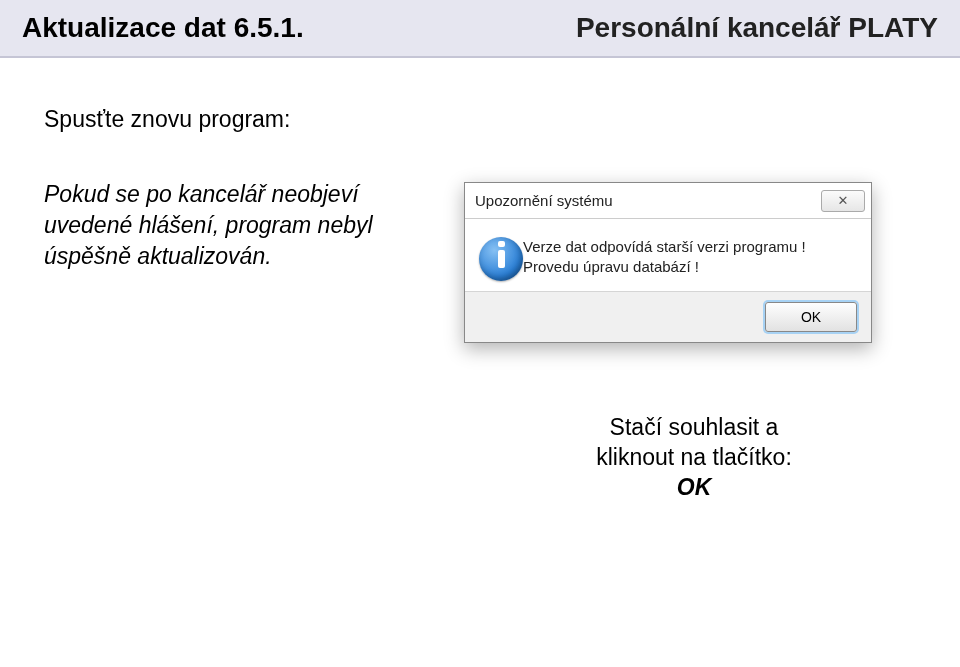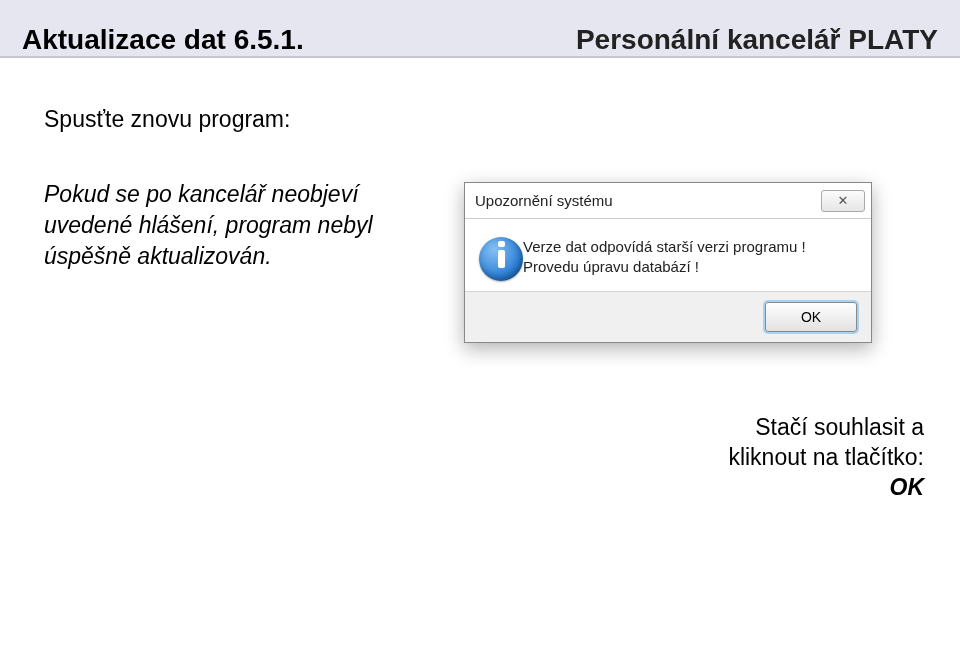--- a/index.html
+++ b/index.html
@@ -9,21 +9,21 @@
     font-family: Arial, Helvetica, sans-serif;
     background: #fff;
     position: relative;
   }
   .header {
     width: 100%;
     height: 58px;
     background: #e6e6f0;
     border-bottom: 2px solid #c5c5d5;
     display: flex;
-    align-items: flex-end;
+    align-items: center;
     justify-content: space-between;
     padding: 0 22px;
   }
   .header-left {
     font-size: 28px;
     font-weight: bold;
     color: #000;
   }
   .header-right {
     font-size: 28px;
@@ -136,21 +136,21 @@
     border: 1px solid #888;
     border-radius: 3px;
     background: linear-gradient(#fefefe, #e2e2e2);
     font-size: 14px;
     cursor: pointer;
     box-shadow: 0 0 0 2px #a7d2f4;
   }
   .caption {
     margin-top: 70px;
     font-size: 23px;
-    text-align: right;
+    text-align: center;
     color: #000;
     line-height: 1.3;
     width: 460px;
   }
   .caption .ok-word {
     font-weight: bold;
     font-style: italic;
   }
 </style>
 </head>

